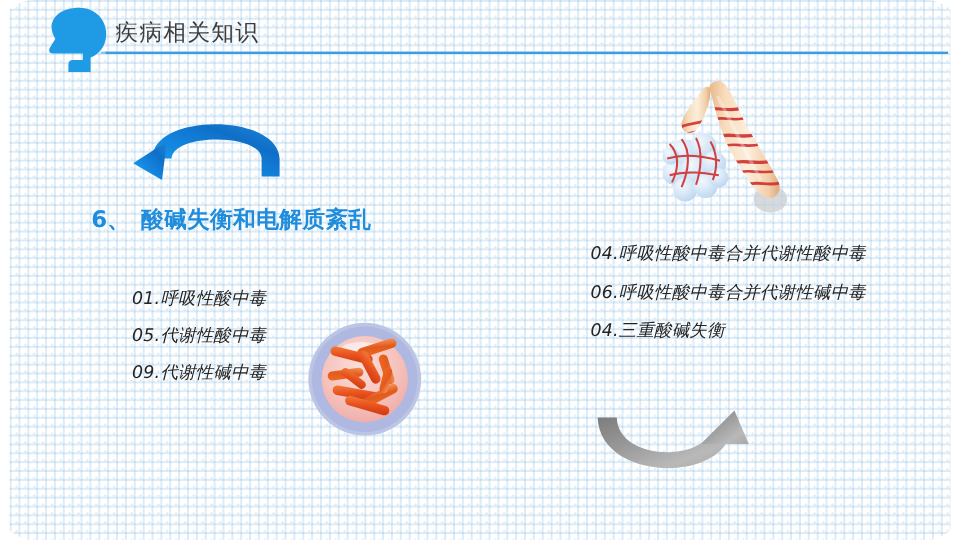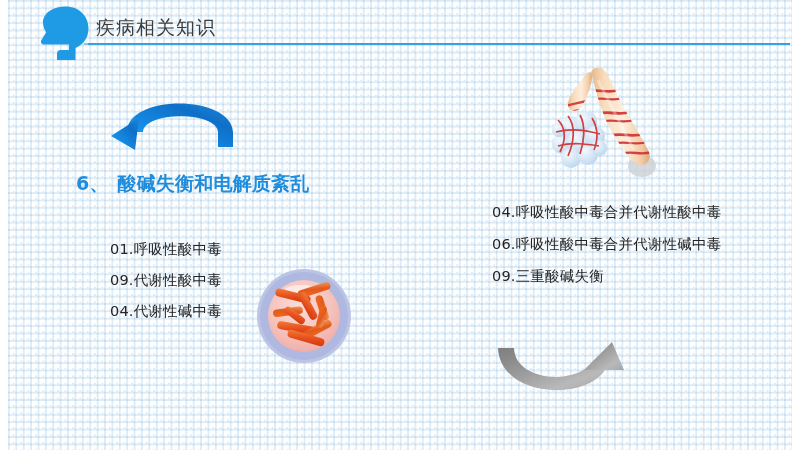--- a/index.html
+++ b/index.html
@@ -14,20 +14,21 @@
     font-family: "DejaVu Sans", "Liberation Sans", sans-serif;
     background: #ffffff;
   }
 
   #slide {
     position: relative;
     width: 800px;
     height: 450px;
     background: #ffffff;
     overflow: hidden;
+    border-radius: 28px;
   }
 
   
   #dot-bg {
     position: absolute;
     left: 8px;
     top: 0px;
     width: 784px;
     height: 450px;
     background-color: #ffffff;
@@ -126,20 +127,21 @@
     position: absolute;
     margin: 0;
     padding: 0;
     list-style: none;
   }
   .item-list li {
     font-size: 14.5px;
     color: #242424;
     white-space: nowrap;
     letter-spacing: 0.2px;
+    font-style: italic;
   }
 
   #list-left {
     left: 110px;
     top: 234px;
   }
   #list-left li { line-height: 31px; }
 
   #list-right {
     left: 492px;
@@ -219,28 +221,28 @@
     </svg>
   </div>
 
   <div id="section-heading">
     <span class="num">6、</span>
     <span>酸碱失衡和电解质紊乱</span>
   </div>
 
   <ul class="item-list" id="list-left">
     <li>01.呼吸性酸中毒</li>
-    <li>09.代谢性酸中毒</li>
-    <li>04.代谢性碱中毒</li>
+    <li>05.代谢性酸中毒</li>
+    <li>09.代谢性碱中毒</li>
   </ul>
 
   <ul class="item-list" id="list-right">
     <li>04.呼吸性酸中毒合并代谢性酸中毒</li>
     <li>06.呼吸性酸中毒合并代谢性碱中毒</li>
-    <li>09.三重酸碱失衡</li>
+    <li>04.三重酸碱失衡</li>
   </ul>
 
   <div id="img-bacteria">
     <svg viewBox="0 0 102 96" width="102" height="96" aria-hidden="true">
       <defs>
         <radialGradient id="dishFill" cx="45%" cy="35%" r="70%">
           <stop offset="0%" stop-color="#fbded9"></stop>
           <stop offset="60%" stop-color="#f6c3bd"></stop>
           <stop offset="100%" stop-color="#eeaaa6"></stop>
         </radialGradient>

